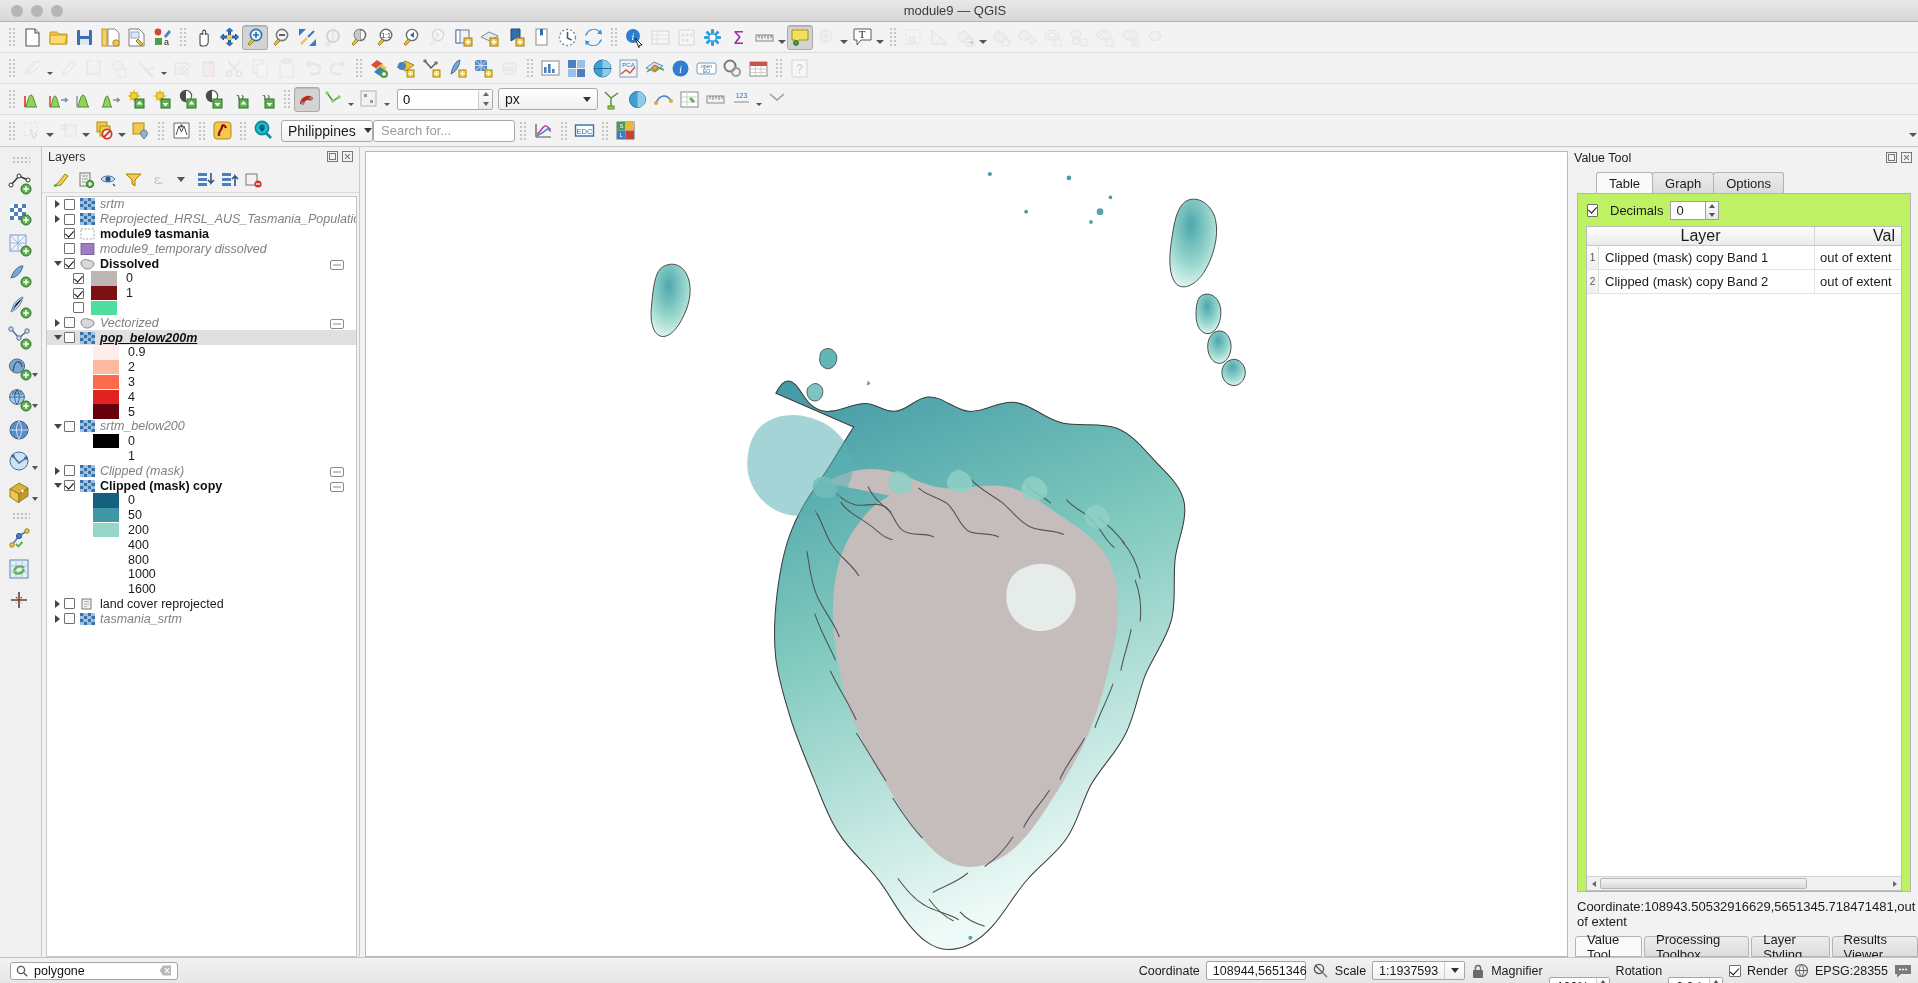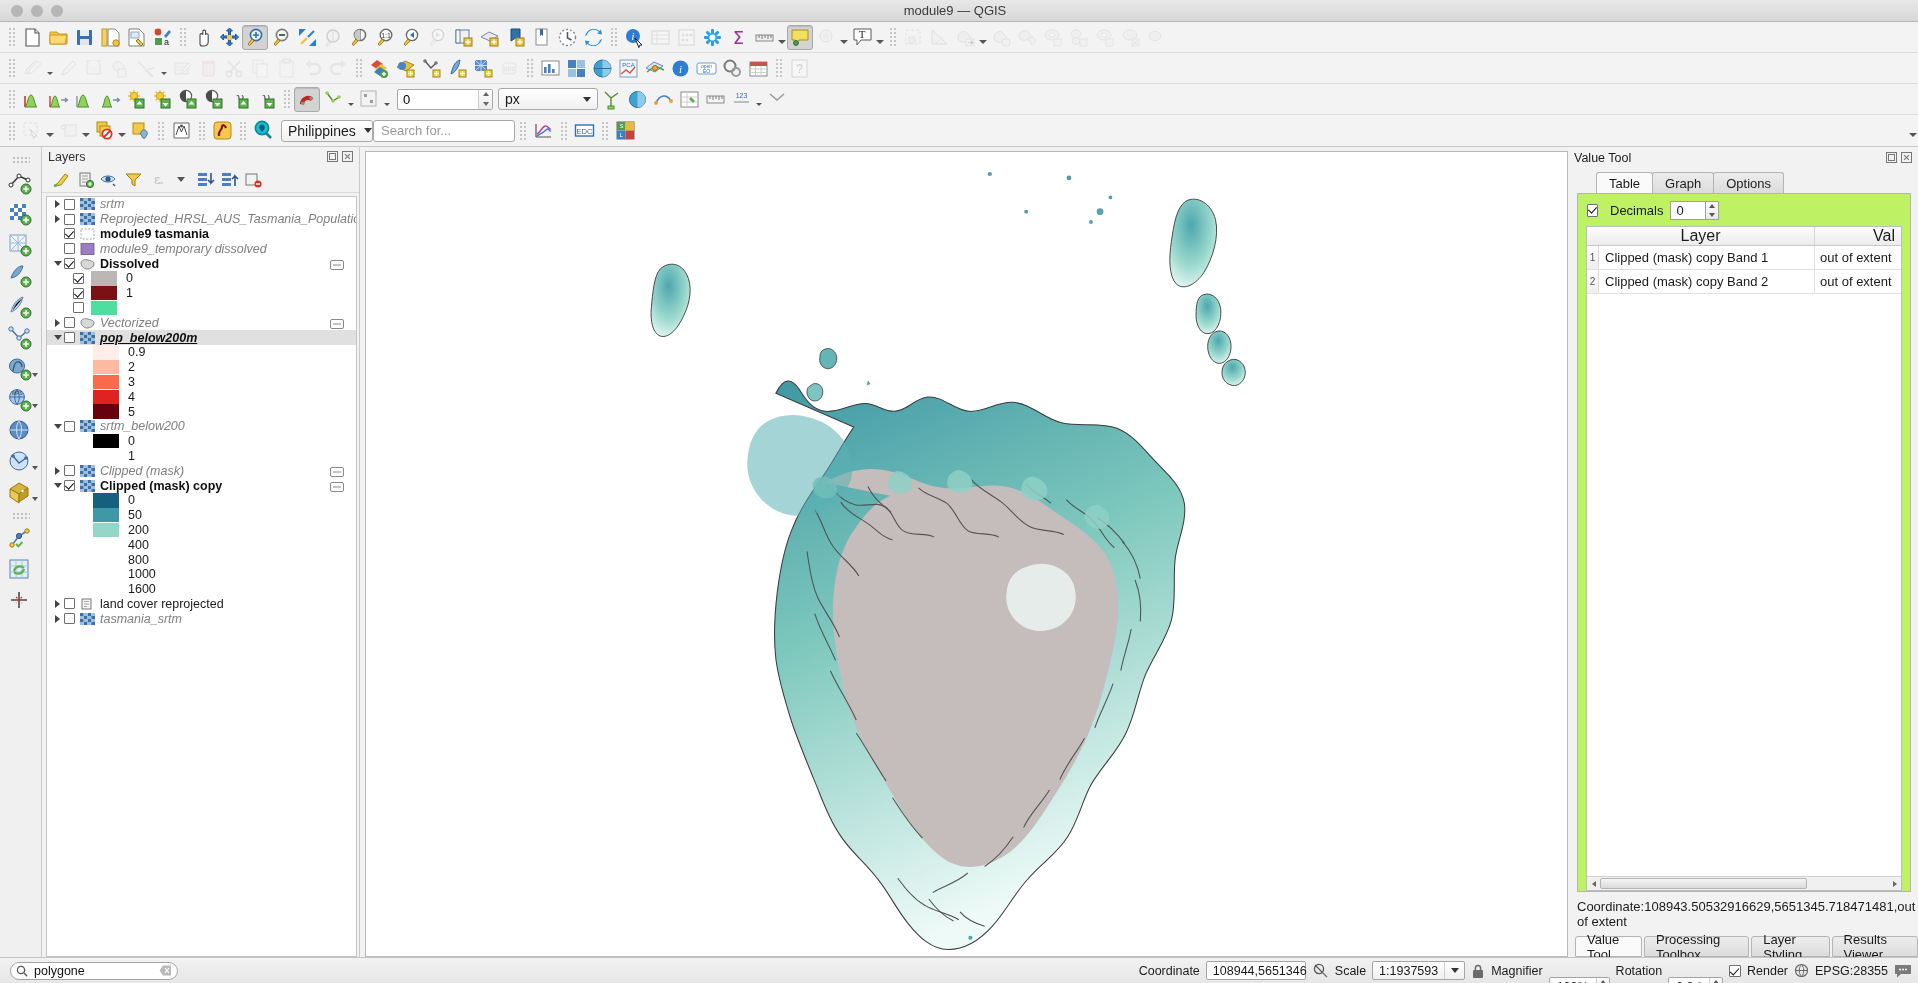--- a/index.html
+++ b/index.html
@@ -152,21 +152,21 @@
   .hs-thumb { position:absolute; left:0; top:0; height:11px; width:72%; background:linear-gradient(#f5f5f5,#dadada); border:1px solid #b5b5b5; border-radius:2px; }
   .coord-line { padding:7px 0 7px 9px; font-size:13px; }
   .btabs { display:flex; padding-left:7px; gap:2px; }
   .btab { height:21px; padding:0 11px; display:flex; align-items:center; font-size:13px;
     border:1px solid #b4b4b4; background:linear-gradient(#ededed,#dcdcdc); border-radius:3px 3px 0 0; }
   .btab.active { background:#fafafa; }
 
   
   .status { flex:0 0 26px; height:26px; background:linear-gradient(#f2f2f2,#e6e6e6); border-top:1px solid #c4c4c4;
     display:flex; align-items:center; font-size:12.5px; gap:6px; padding:0 6px; }
-  .search-box { width:168px; height:18px; border:1px solid #a5a5a5; border-radius:9px; background:#fff;
+  .search-box { width:168px; height:18px; border:1px solid #a5a5a5; border-radius:3px; background:#fff;
     display:flex; align-items:center; padding:0 5px; gap:6px; margin-left:4px; }
   .search-box .txt { flex:1; font-size:12.5px; color:#111; }
   .st-field { height:19px; border:1px solid #a5a5a5; background:#fff; display:flex; align-items:center;
     padding:0 6px; font-size:12.5px; border-radius:2px; }
   .st-combo { height:19px; border:1px solid #a5a5a5; background:linear-gradient(#fff,#f0f0f0); display:flex;
     align-items:center; font-size:12.5px; border-radius:2px; }
   .st-combo .v { padding:0 6px; }
   .st-combo .a { width:20px; display:flex; align-items:center; justify-content:center; border-left:1px solid #cfcfcf; height:100%; }
   .st-combo .a::after { content:""; border-left:4px solid transparent; border-right:4px solid transparent; border-top:5px solid #333; }
   .st-spin { height:19px; border:1px solid #a5a5a5; background:#fff; display:flex; align-items:center; border-radius:2px;margin-top:32px; }

